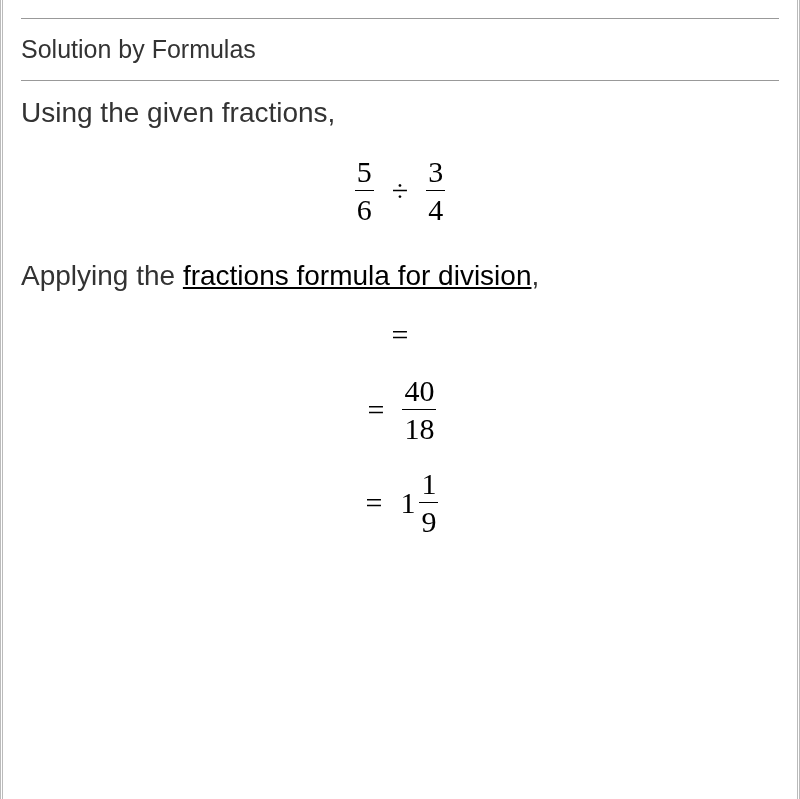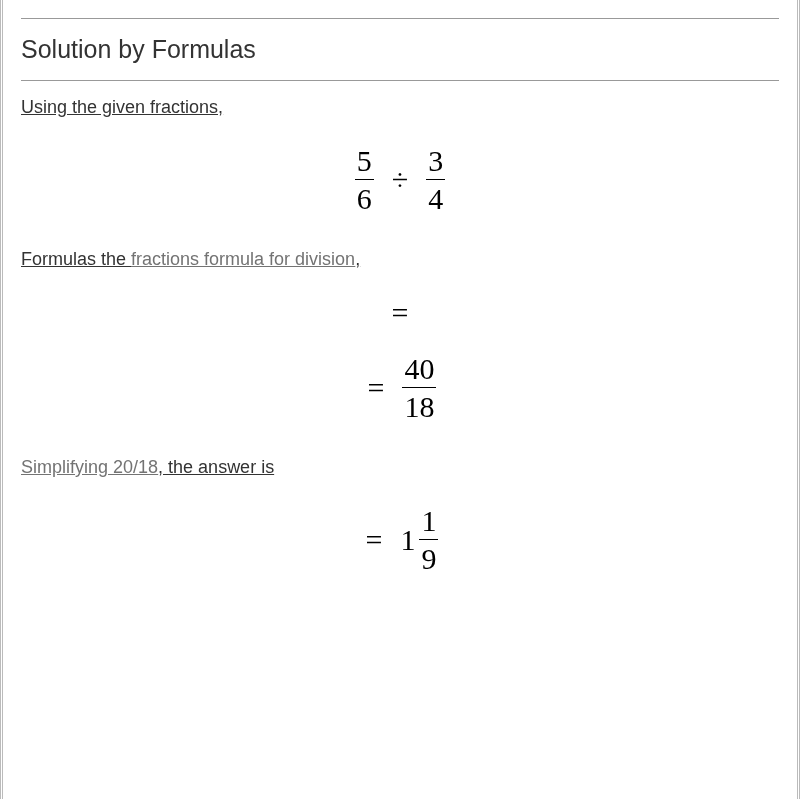--- a/index.html
+++ b/index.html
@@ -28,27 +28,26 @@
       border-top: 1px solid #999;
       margin: 0;
     }
     .section-title {
       font-size: 25px;
       color: #333;
       font-weight: normal;
       padding: 16px 0;
     }
     .body-text {
-      font-size: 18px;
+      font-size: 28px;
       color: #333;
       padding: 16px 0 8px 0;
-      text-decoration: underline;
     }
     .body-text a {
-      color: #737373;
+      color: #000000;
       text-decoration: underline;
     }
     .math-block {
       text-align: center;
       font-family: "Times New Roman", Times, serif;
       font-size: 30px;
       color: #000;
       padding: 18px 0;
     }
     .math-row {
@@ -102,42 +101,39 @@
         </span>
         <span class="op">÷</span>
         <span class="frac">
           <span class="num">3</span>
           <span class="den">4</span>
         </span>
       </span>
     </div>
 
     <div class="body-text">
-      <span>Formulas the </span><a href="#">fractions formula for division</a><span>,</span>
+      <span>Applying the </span><a href="#">fractions formula for division</a><span>,</span>
     </div>
 
     <div class="math-block">
       <span class="math-row">
         <span class="op">=</span>
       </span>
     </div>
 
     <div class="math-block">
       <span class="math-row">
         <span class="op">=</span>
         <span class="frac">
           <span class="num">40</span>
           <span class="den">18</span>
         </span>
       </span>
     </div>
 
-    <div class="body-text">
-      <a href="#">Simplifying 20/18</a><span>, the answer is</span>
-    </div>
 
     <div class="math-block">
       <span class="math-row">
         <span class="op">=</span>
         <span class="mixed">
           <span>1</span>
           <span class="frac">
             <span class="num">1</span>
             <span class="den">9</span>
           </span>

